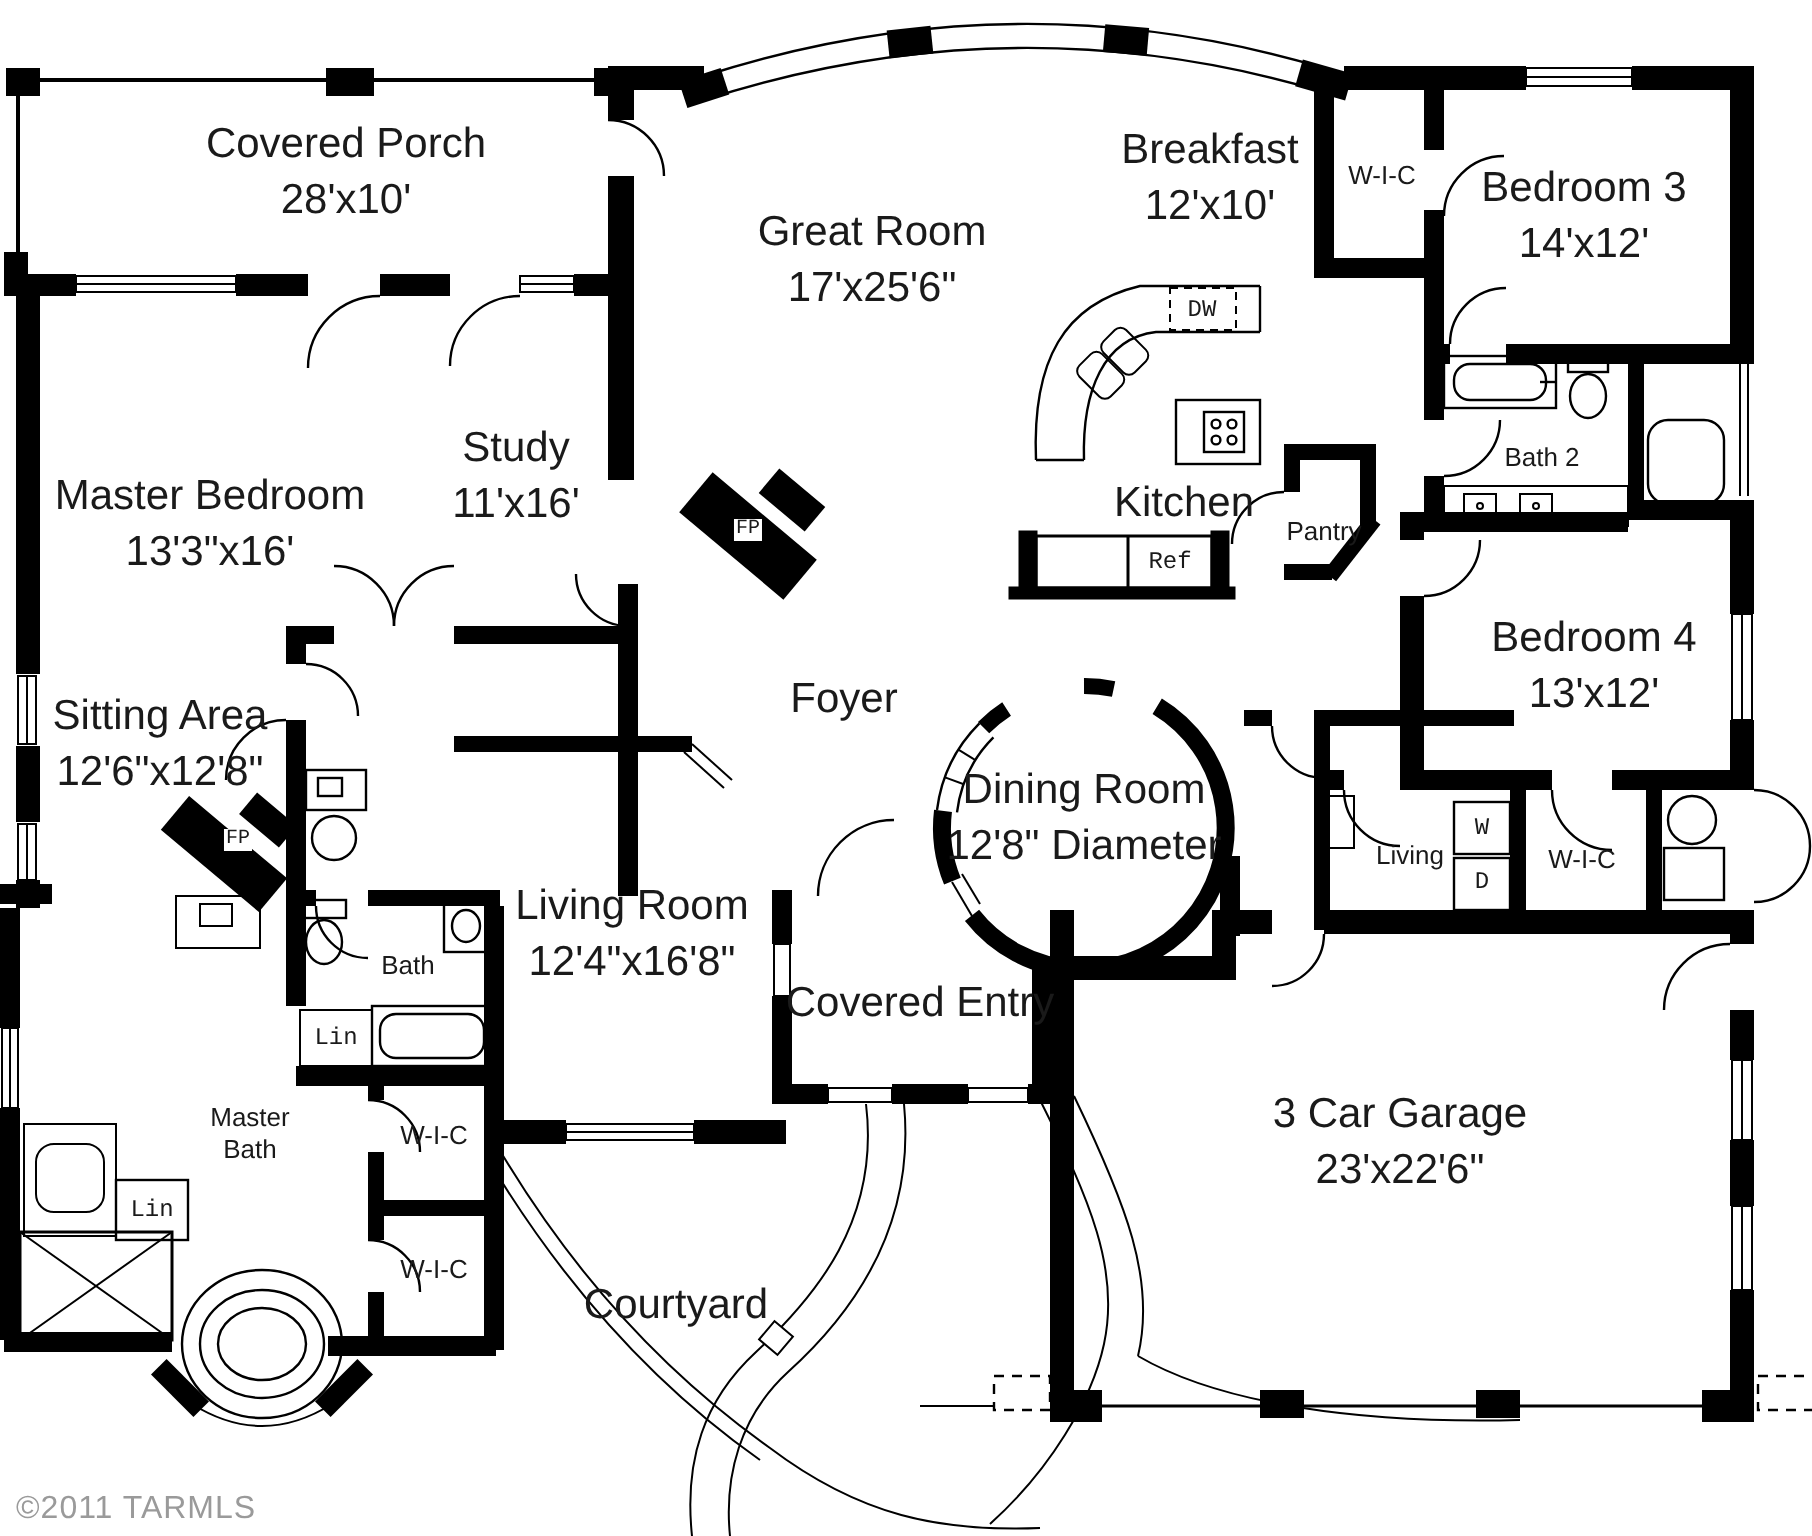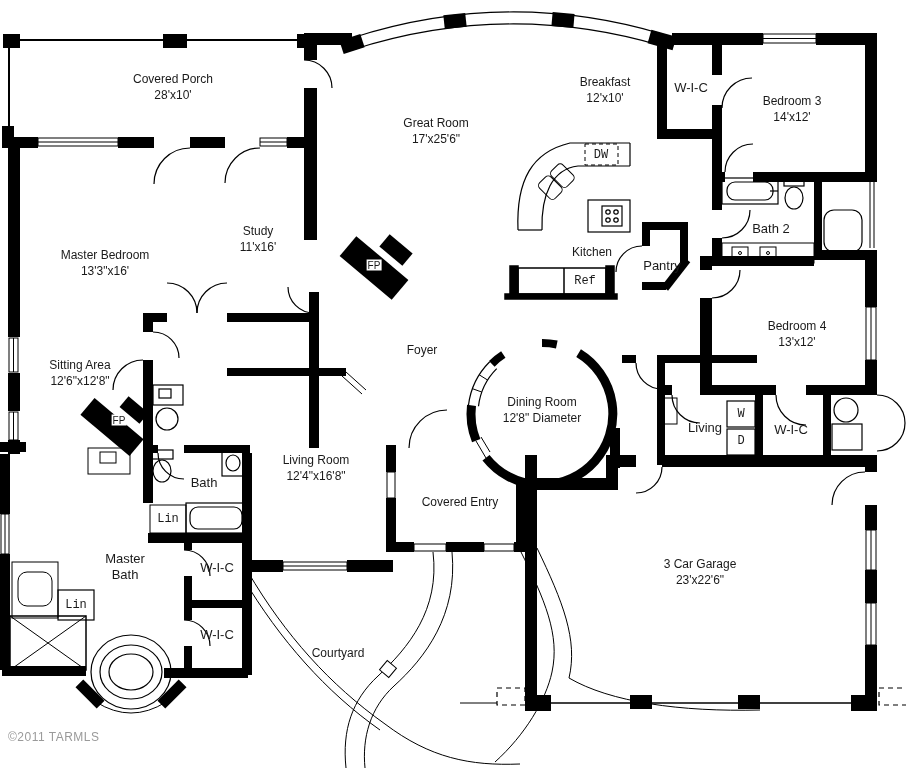--- a/index.html
+++ b/index.html
@@ -1,27 +1,27 @@
 <!DOCTYPE html>
 <html><head>
 <meta charset="utf-8">
 <style>
   html,body{margin:0;padding:0;background:#fff;}
   #plan{position:relative;width:906px;height:768px;background:#fff;overflow:hidden;
         font-family:"Liberation Sans",sans-serif;color:#1a1a1a;}
   #plan svg{position:absolute;left:0;top:0;}
   .lbl{position:absolute;transform:translate(-50%,-50%);text-align:center;
-       font-size:12px;line-height:1.35;white-space:nowrap;color:#1a1a1a;}
+       font-size:21px;line-height:1.35;white-space:nowrap;color:#1a1a1a;}
   .lbl span{display:block;}
   .sm{font-size:13px;}
   .xs{font-size:12px;font-family:Liberation Mono, monospace;}
-  .fp{font-size:10px;background:#fff;padding:0 1px;line-height:1.1;}
+  .fp{font-size:10px;background:#fff;padding:0 1px;line-height:1.1;font-family:Liberation Mono, monospace;}
   .wrap{white-space:normal;width:64px;font-size:13px;line-height:1.25;}
-  .mark{position:absolute;transform:none;text-align:center;font-size:12px;color:#9a9a9a;
-        letter-spacing:.5px;}
+  .mark{position:absolute;transform:none;text-align:center;font-size:16px;color:#9a9a9a;
+        letter-spacing:.5px;margin-top:16px;}
 </style>
 </head>
 <body>
 
 <div id="plan">
 
 <svg width="906" height="768" viewBox="0 0 906 768">
 
   <g fill="#000" stroke="none">
 

